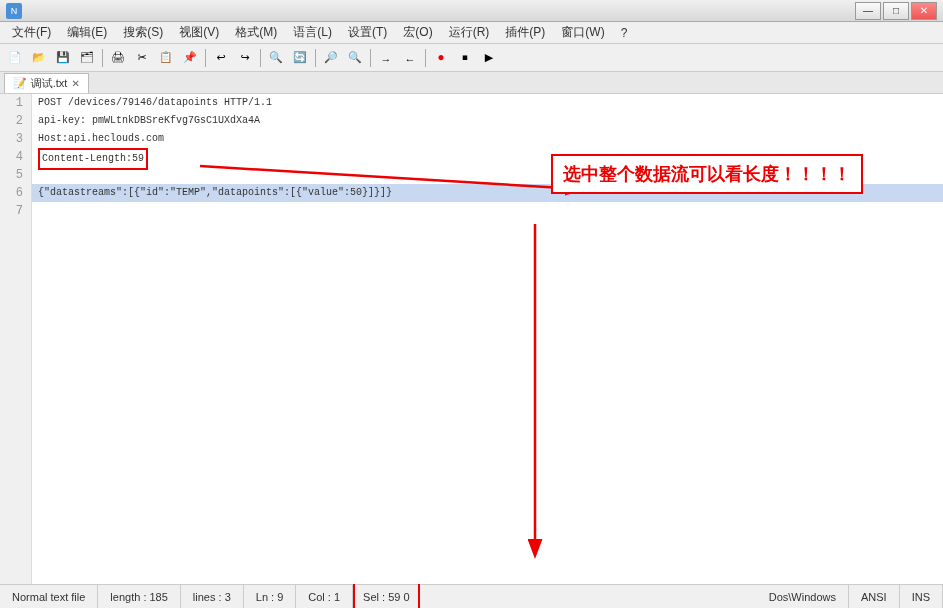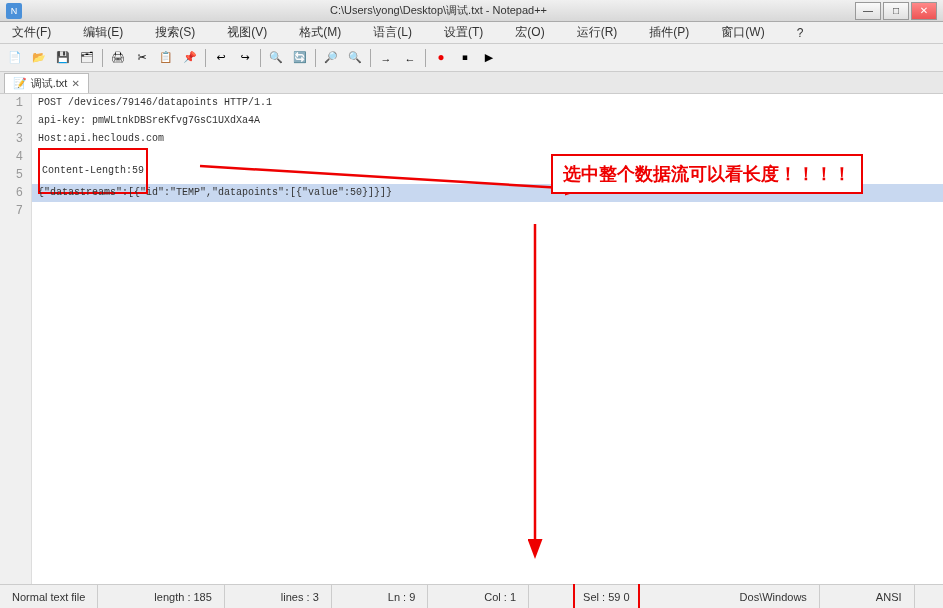--- a/index.html
+++ b/index.html
@@ -27,21 +27,21 @@
     .titlebar-btn.close { background: linear-gradient(to bottom, #f88, #e55); color: white; }
 
     
     .menubar {
       height: 22px;
       background: #f0f0f0;
       border-bottom: 1px solid #ccc;
       display: flex;
       align-items: center;
       padding: 0 4px;
-      gap: 16px;
+      gap: 0;
     }
     .menu-item {
       padding: 2px 8px;
       font-size: 12px;
       color: #333;
       cursor: pointer;
       white-space: nowrap;
     }
 
     
@@ -132,21 +132,20 @@
 
     
     .statusbar {
       height: 24px;
       background: #f0f0f0;
       border-top: 1px solid #ccc;
       display: flex;
       align-items: center;
       font-size: 11px;
       color: #333;
-      gap: 44px;
     }
     .status-section {
       padding: 0 12px;
       border-right: 1px solid #ccc;
       height: 100%;
       display: flex;
       align-items: center;
       white-space: nowrap;
     }
     .status-section.highlighted {
@@ -182,21 +181,20 @@
       z-index: 5;
     }
   </style>
 </head>
 <body>
 
 <div class="titlebar">
   <div class="titlebar-left">
     <div class="titlebar-icon">N</div>
   </div>
-  <span class="titlebar-text">C:\Users\yong\Desktop\调试.txt - Notepad++</span>
   <div class="titlebar-buttons">
     <div class="titlebar-btn">—</div>
     <div class="titlebar-btn">□</div>
     <div class="titlebar-btn close">✕</div>
   </div>
 </div>
 
 <div class="menubar">
   <span class="menu-item">文件(F)</span>
   <span class="menu-item">编辑(E)</span>
@@ -272,21 +270,21 @@
     <div class="line-number">4</div>
     <div class="line-number">5</div>
     <div class="line-number">6</div>
     <div class="line-number">7</div>
   </div>
 
   <div class="editor-content">
     <div class="code-line">POST /devices/79146/datapoints HTTP/1.1</div>
     <div class="code-line">api-key: pmWLtnkDBSreKfvg7GsC1UXdXa4A</div>
     <div class="code-line">Host:api.heclouds.com</div>
-    <div class="code-line"><span style="border:2px solid #e00; display:inline-block; padding:12px 2px;">Content-Length:59</span></div>
+    <div class="code-line"><span style="border:2px solid #e00; display:inline-block; padding:0 2px;">Content-Length:59</span></div>
     <div class="code-line"></div>
     <div class="code-line selected">{"datastreams":[{"id":"TEMP","datapoints":[{"value":50}]}]}</div>
     <div class="code-line"></div>
   </div>
 
   <div class="annotation-box">
     <span>选中整个数据流可以看长度！！！！</span>
   </div>
 
 </div>

